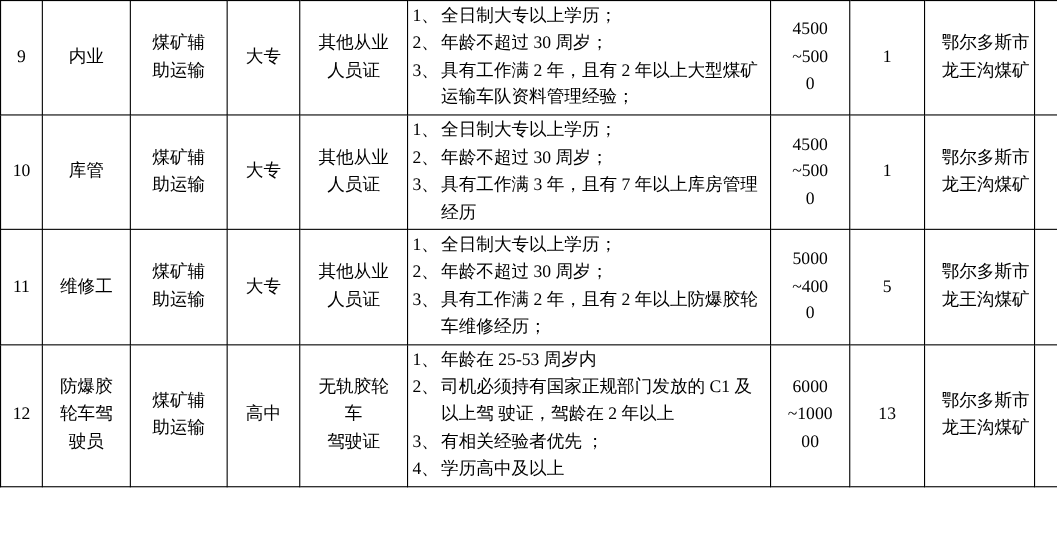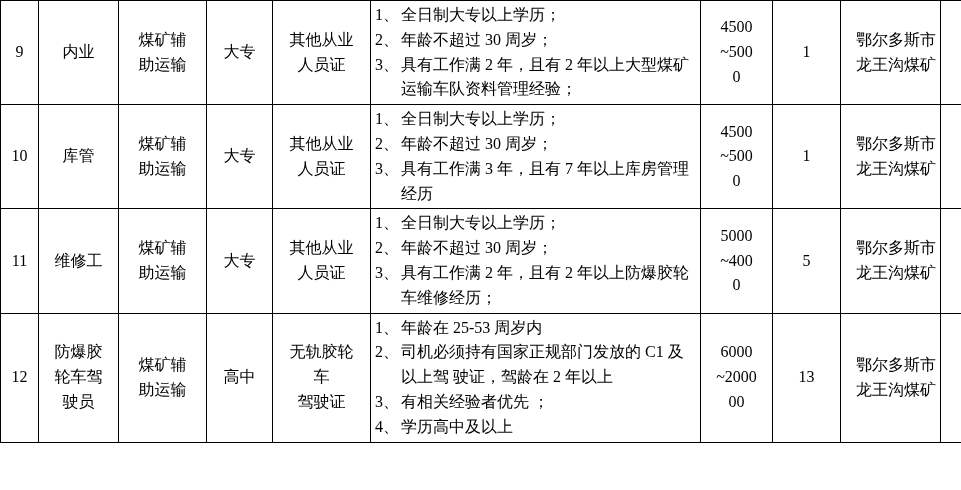--- a/index.html
+++ b/index.html
@@ -312,21 +312,21 @@
             </li>
             <li>
               <span class="req-num">4、</span>
               <span class="req-text">学历高中及以上</span>
             </li>
           </ul>
         </td>
         <td class="salary-cell">
           <span class="stack">
             <span>6000</span>
-            <span>~2000</span>
+            <span>~1000</span>
             <span>00</span>
           </span>
         </td>
         <td class="cell-center">13</td>
         <td class="place-cell">
           <span class="stack place-stack">
             <span>鄂尔多斯市</span>
             <span>龙王沟煤矿</span>
           </span>
         </td>

